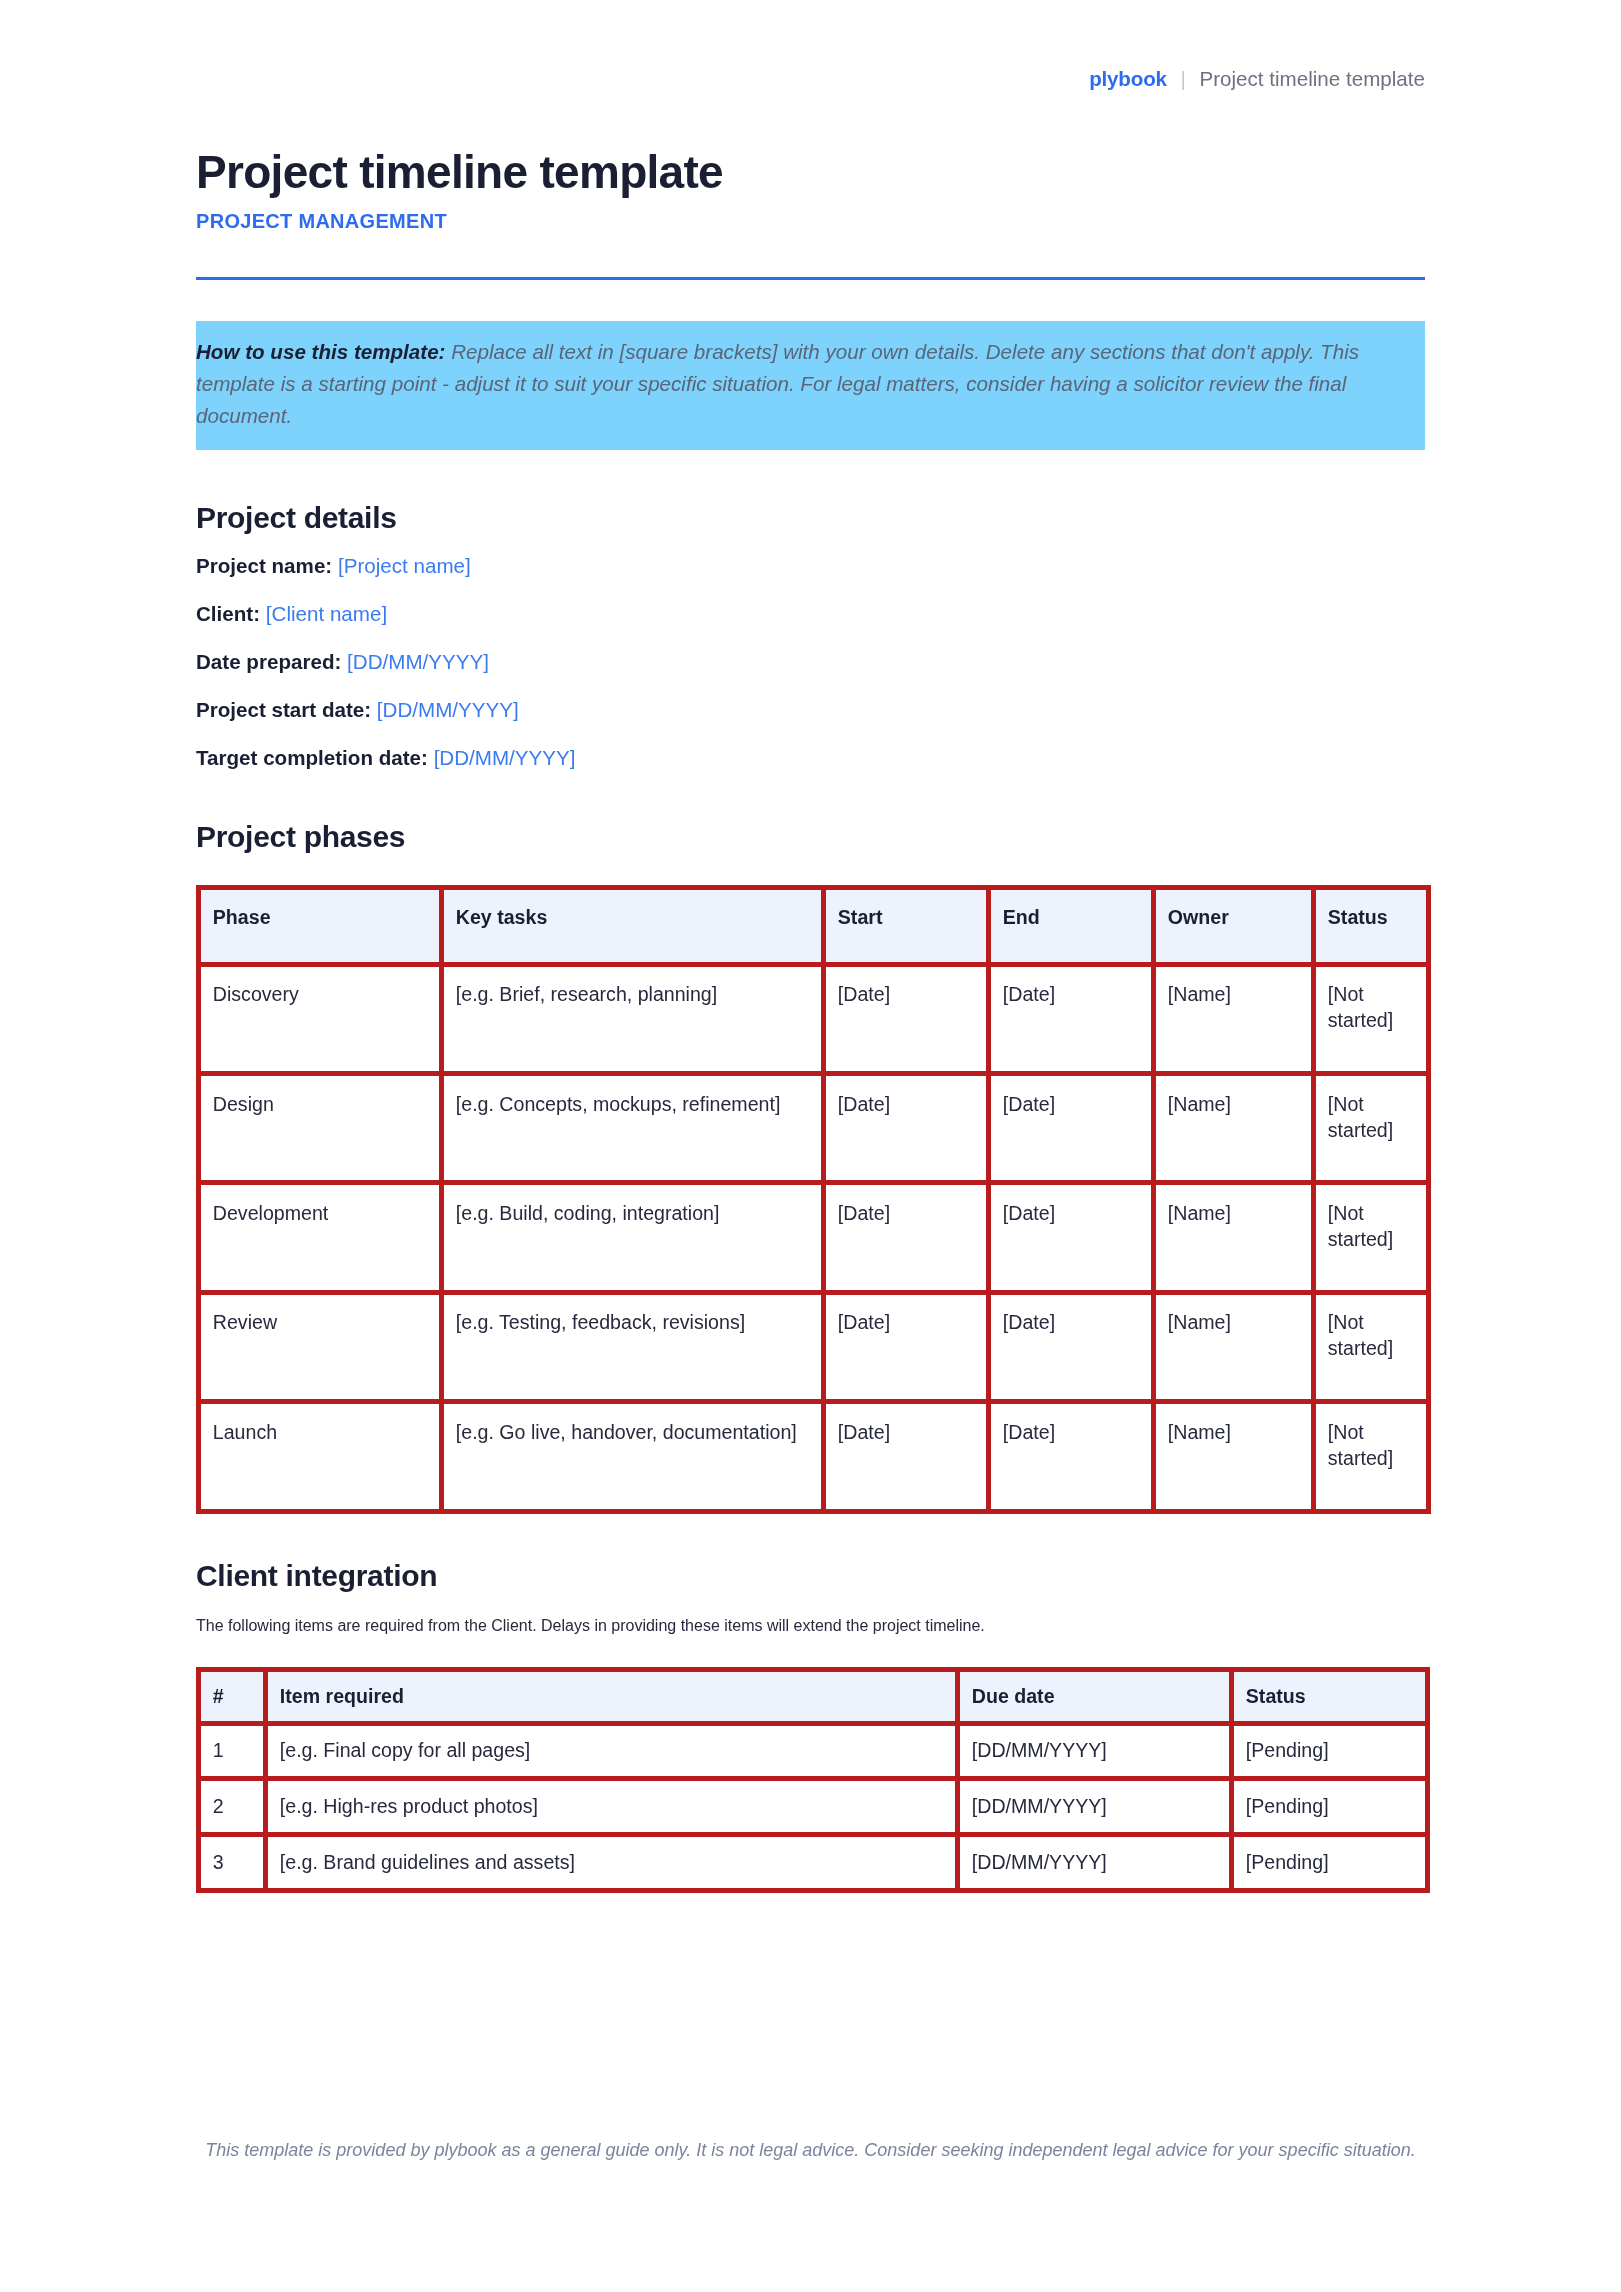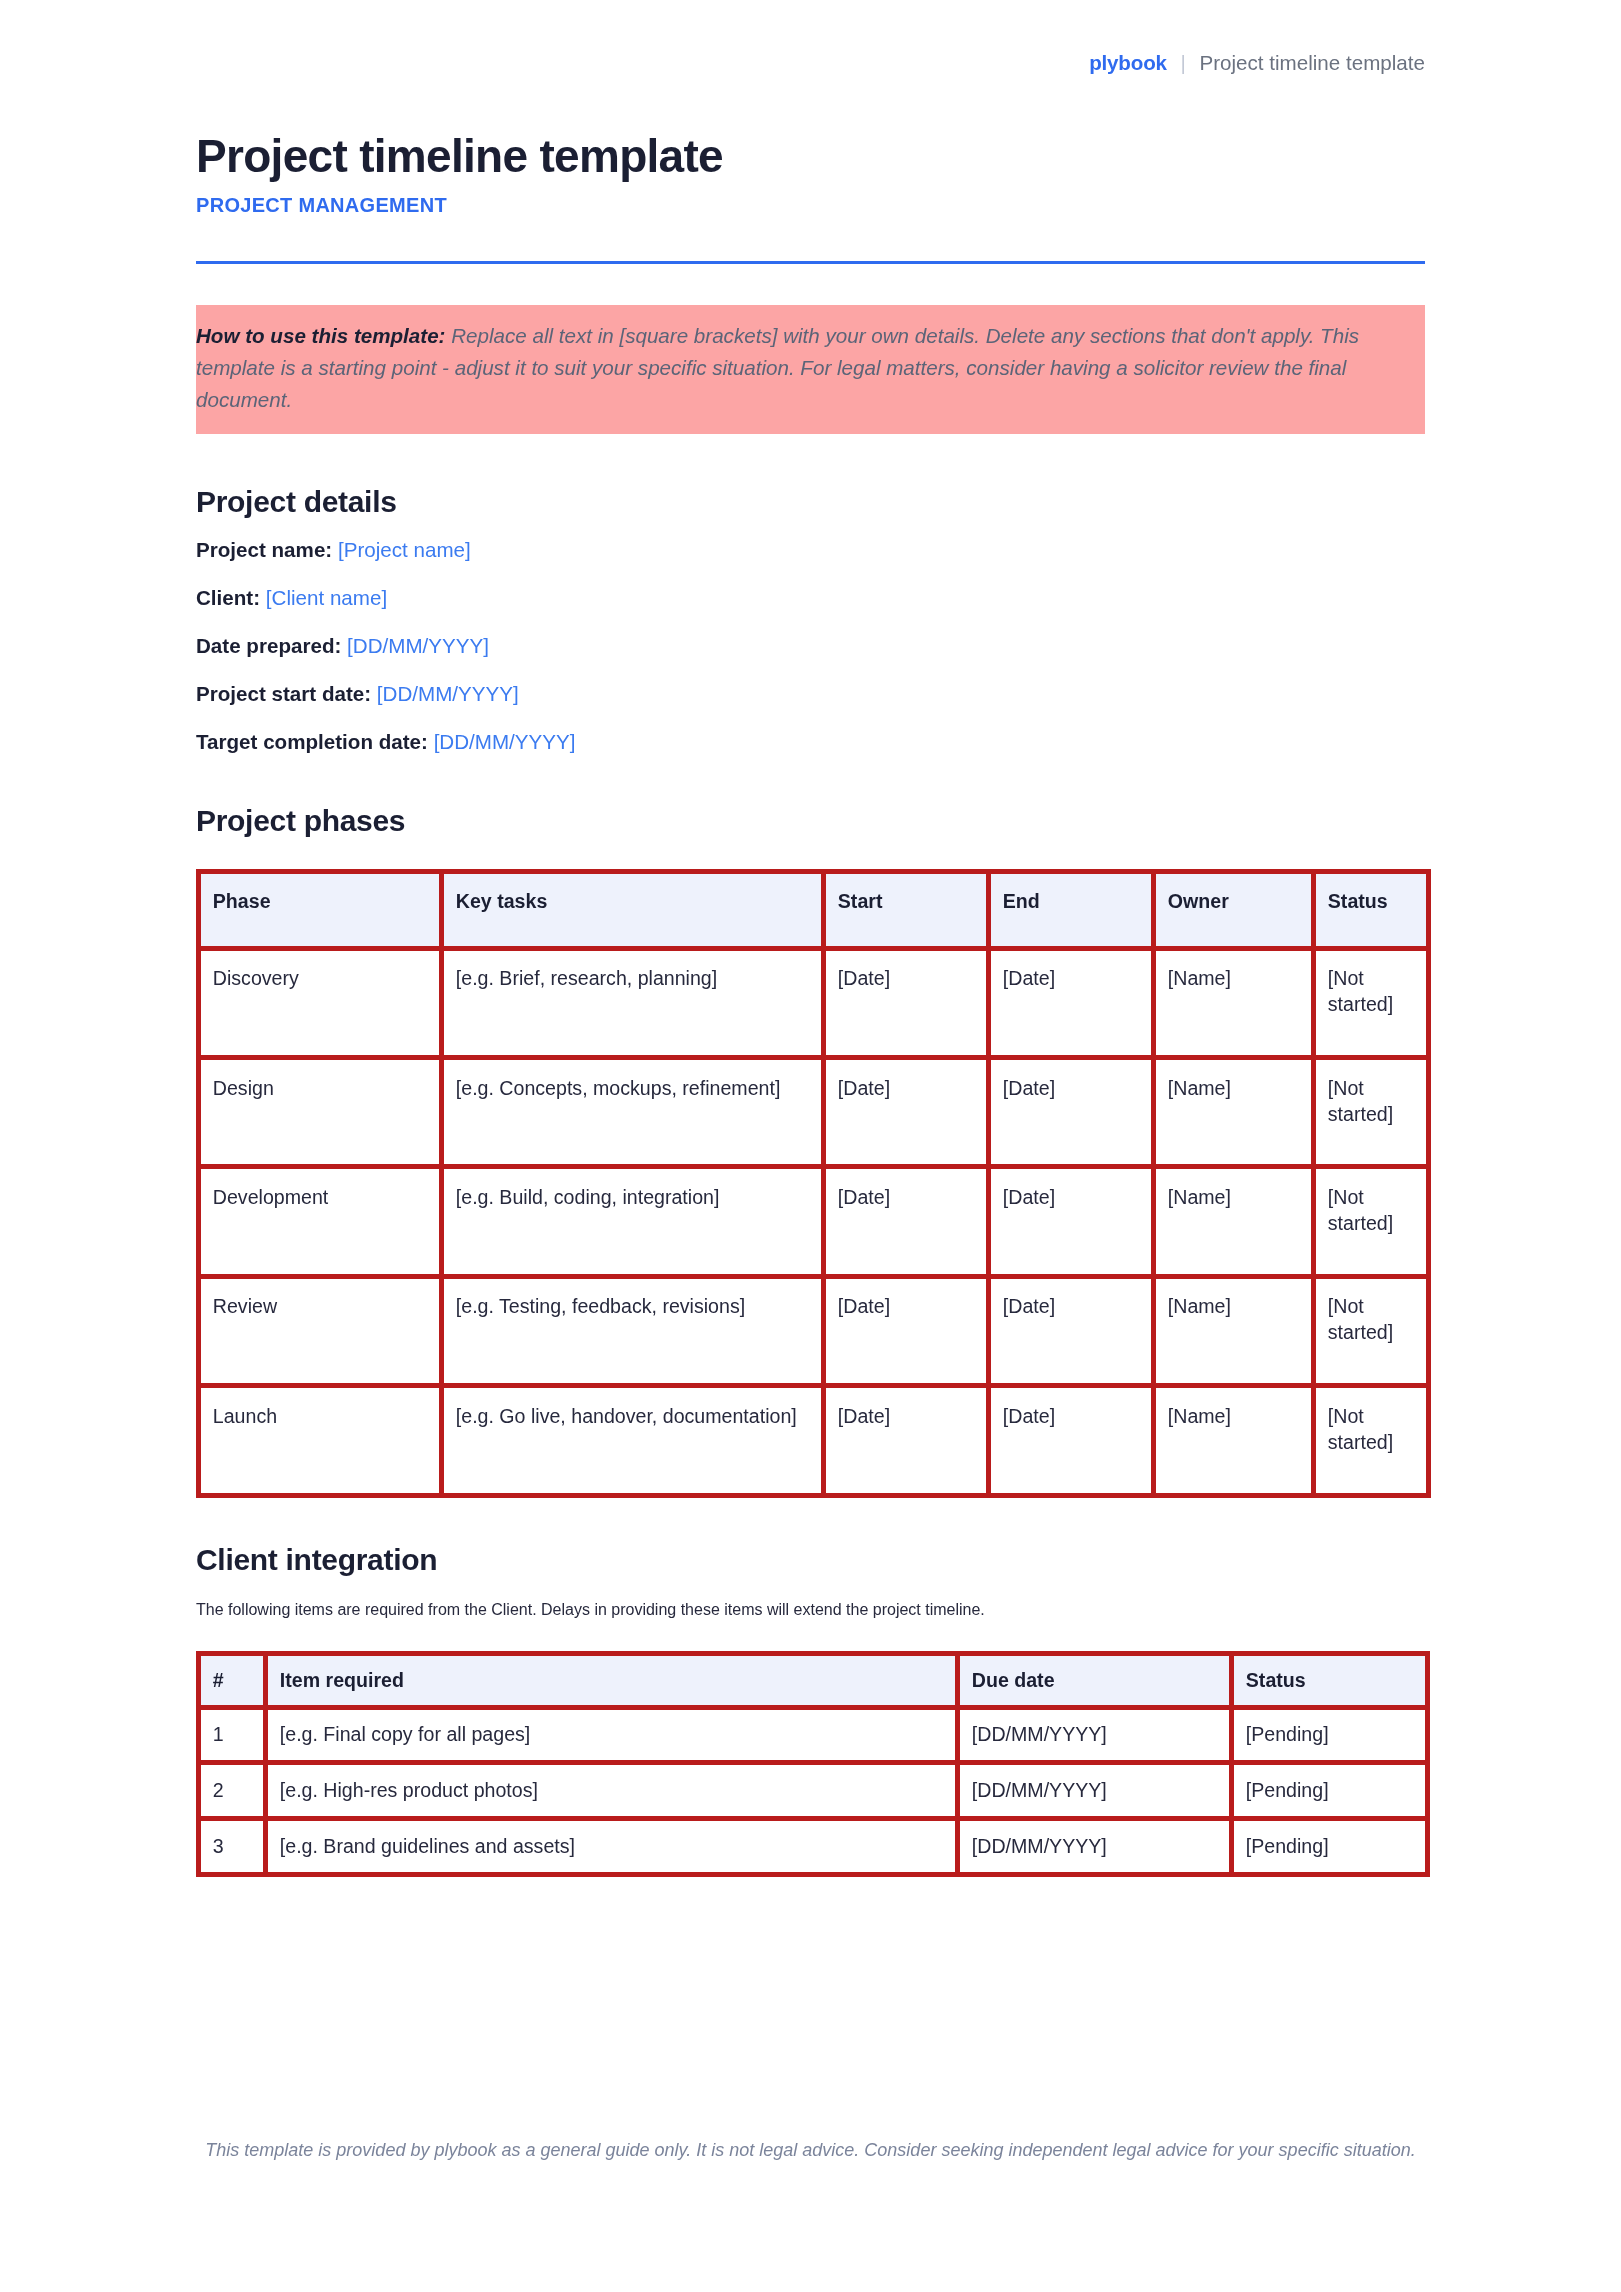--- a/index.html
+++ b/index.html
@@ -21,21 +21,21 @@
     height: 2293px;
     box-sizing: border-box;
     padding: 0 196px;
   }
 
   
   .brand-header {
     display: flex;
     justify-content: flex-end;
     align-items: flex-end;
-    padding-top: 53px;
+    padding-top: 69px;
     font-size: 20.6px;
     line-height: 1;
   }
   .brand-name {
     color: #2f6bef;
     font-weight: bold;
     letter-spacing: -0.2px;
   }
   .brand-divider {
     color: #c3c9d6;
@@ -70,21 +70,21 @@
   .rule {
     margin-top: 44px;
     height: 2.9px;
     background: #2f6bef;
     width: 100%;
   }
 
   
   .howto {
     margin-top: 41px;
-    background: #fca5a5;
+    background: #7dd3fc;
     padding: 15.7px 17.6px 17.6px 0;
     font-size: 20.6px;
     line-height: 1.55;
     color: #5b6478;
     font-style: italic;
   }
   .howto b {
     color: #1b1f33;
     font-weight: bold;
     font-style: italic;

